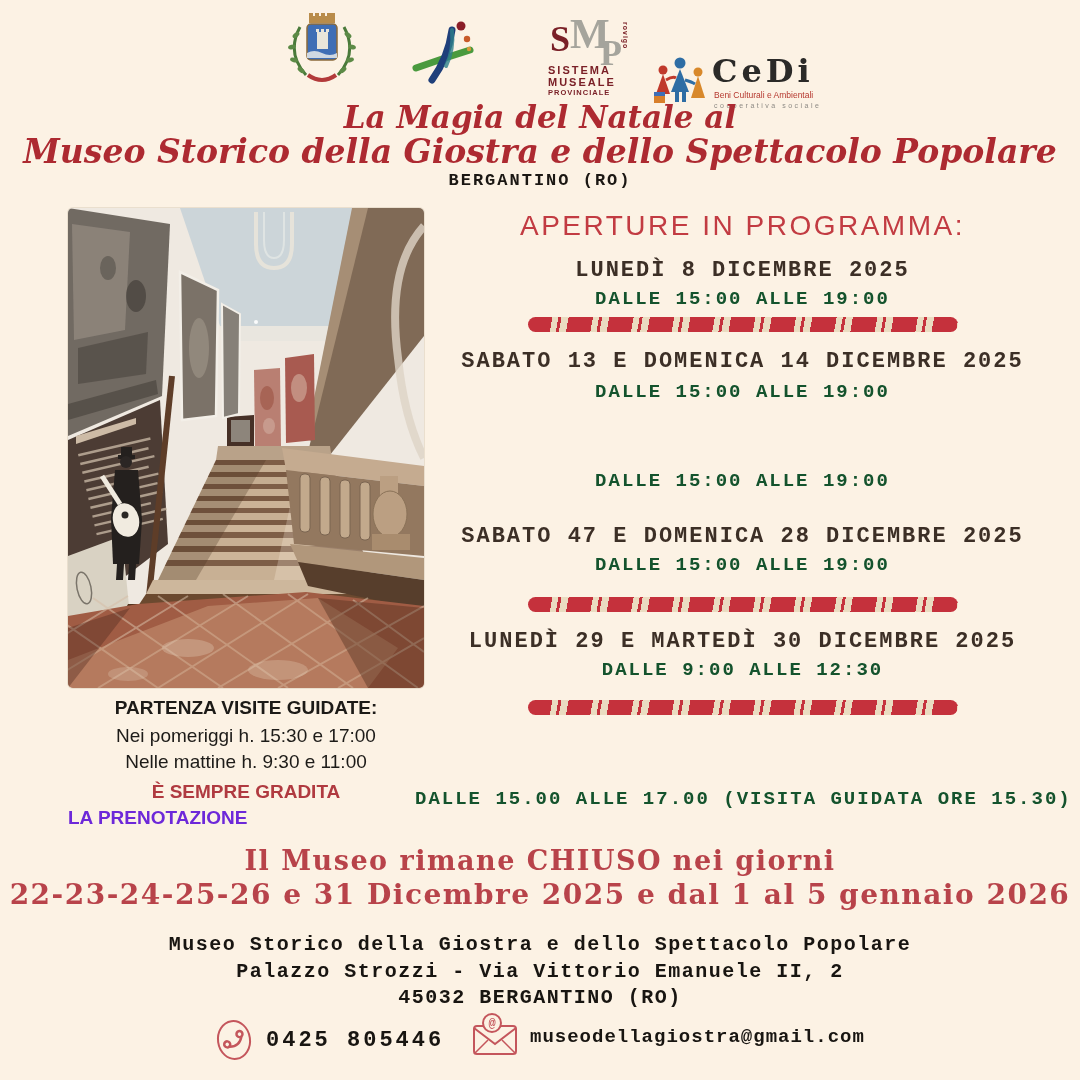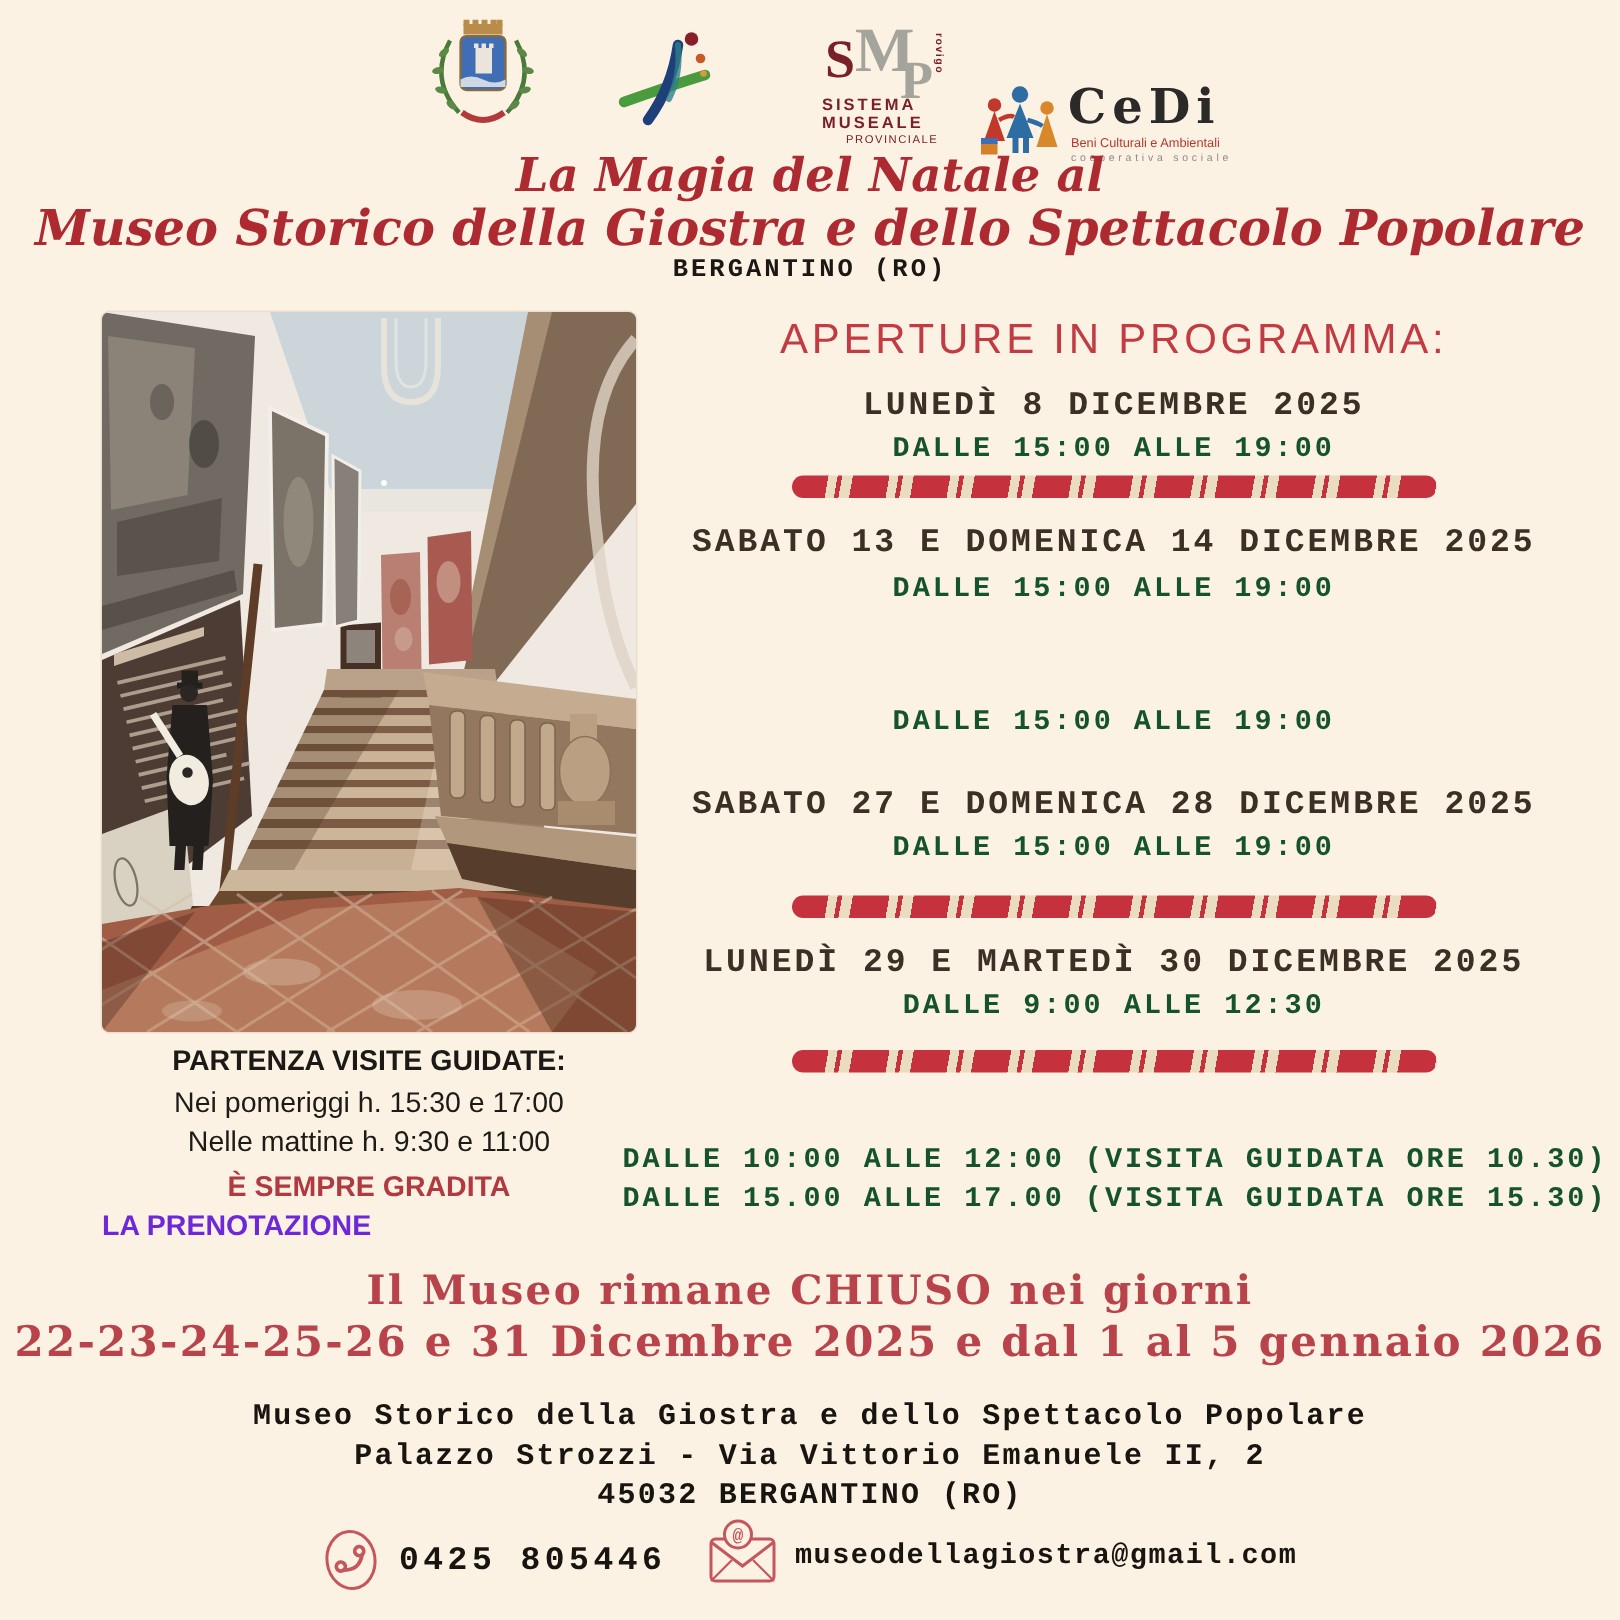--- a/index.html
+++ b/index.html
@@ -22,21 +22,21 @@
   .smp-s{position:absolute;left:2px;top:2px;font-family:"Liberation Serif",serif;font-weight:bold;
          font-size:36px;color:#7a2027;}
   .smp-m{position:absolute;left:22px;top:-6px;font-family:"Liberation Serif",serif;font-weight:bold;
          font-size:42px;color:#a5a49c;}
   .smp-p{position:absolute;left:52px;top:16px;font-family:"Liberation Serif",serif;font-weight:bold;
          font-size:36px;color:#a5a49c;}
   .smp-v{position:absolute;left:74px;top:6px;font-size:7px;color:#7a2027;letter-spacing:1px;
          writing-mode:vertical-rl;font-weight:bold;}
   .smp-t1{position:absolute;left:0;top:48px;font-size:11px;font-weight:bold;color:#7a2027;letter-spacing:2px;}
   .smp-t2{position:absolute;left:0;top:60px;font-size:11px;font-weight:bold;color:#7a2027;letter-spacing:2px;}
-  .smp-t3{position:absolute;left:16px;top:72px;font-size:7.5px;font-weight:normal;color:#7a2027;letter-spacing:1px;}
+  .smp-t3{position:absolute;left:0;top:72px;font-size:7.5px;font-weight:bold;color:#7a2027;letter-spacing:1px;}
   .cedi-wrap{left:652px;top:26px;width:170px;height:66px;margin-top:24px;}
   .cedi-name{position:absolute;left:60px;top:2px;font-family:"DejaVu Serif",serif;font-weight:bold;
              font-size:32px;color:#2b2a28;letter-spacing:4px;}
   .cedi-l1{position:absolute;left:62px;top:40px;font-size:8.5px;font-weight:normal;color:#b5372e;}
   .cedi-l2{position:absolute;left:62px;top:52px;font-size:7px;color:#8d8a84;letter-spacing:2.5px;}
 
   
   .photo{left:68px;top:208px;width:356px;height:480px;border-radius:5px;overflow:hidden;
          box-shadow:0 0 0 1px #eadfce;}
 
@@ -306,29 +306,28 @@
 
   <div class="abs ctr etitle" style="top:50px">LUNEDÌ 8 DICEMBRE 2025</div>
   <div class="abs ctr etime" style="top:80px">DALLE 15:00 ALLE 19:00</div>
   <div class="abs candy" style="top:109px"></div>
 
   <div class="abs ctr etitle" style="top:141px">SABATO 13 E DOMENICA 14 DICEMBRE 2025</div>
   <div class="abs ctr etime" style="top:173px">DALLE 15:00 ALLE 19:00</div>
 
   <div class="abs ctr etime" style="top:262px">DALLE 15:00 ALLE 19:00</div>
 
-  <div class="abs ctr etitle" style="top:316px">SABATO 27 E DOMENICA 28 DICEMBRE 2025</div>
+  <div class="abs ctr etitle" style="top:316px">SABATO 47 E DOMENICA 28 DICEMBRE 2025</div>
   <div class="abs ctr etime" style="top:346px">DALLE 15:00 ALLE 19:00</div>
   <div class="abs candy" style="top:389px"></div>
 
   <div class="abs ctr etitle" style="top:421px">LUNEDÌ 29 E MARTEDÌ 30 DICEMBRE 2025</div>
   <div class="abs ctr etime" style="top:451px">DALLE 9:00 ALLE 12:30</div>
   <div class="abs candy" style="top:492px"></div>
 
-  <div class="abs ctr etime" style="top:554px;font-size:19px">DALLE 10:00 ALLE 12:00 (VISITA GUIDATA ORE 10.30)</div>
   <div class="abs ctr etime" style="top:580px;font-size:19px">DALLE 15.00 ALLE 17.00 (VISITA GUIDATA ORE 15.30)</div>
 </div>
 
 <div class="abs ctr closed1">Il Museo rimane CHIUSO nei giorni</div>
 <div class="abs ctr closed2">22-23-24-25-26 e 31 Dicembre 2025 e dal 1 al 5 gennaio 2026</div>
 
 <div class="abs ctr foot foot1">Museo Storico della Giostra e dello Spettacolo Popolare</div>
 <div class="abs ctr foot foot2">Palazzo Strozzi - Via Vittorio Emanuele II, 2</div>
 <div class="abs ctr foot foot3">45032 BERGANTINO (RO)</div>
 

